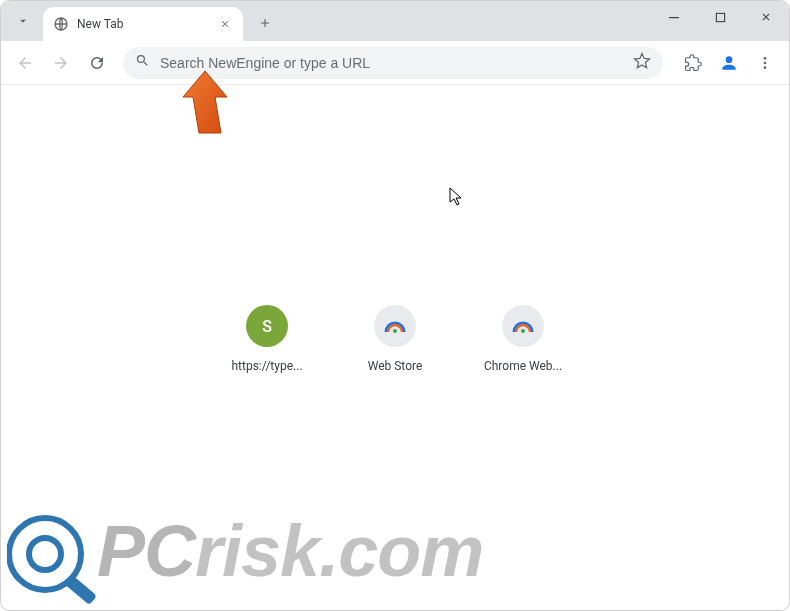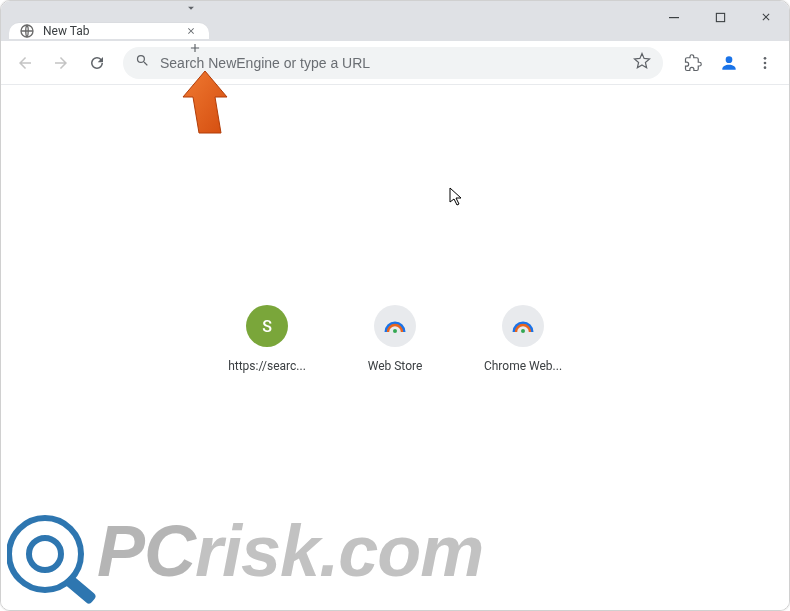--- a/index.html
+++ b/index.html
@@ -27,21 +27,20 @@
     display: flex;
     align-items: flex-end;
     padding-left: 8px;
     position: relative;
   }
   .titlebar-left {
     display: flex;
     align-items: flex-end;
     height: 100%;
     gap: 2px;
-    flex-direction: column;
   }
   .search-tabs-btn {
     width: 28px;
     height: 28px;
     border-radius: 6px;
     display: flex;
     align-items: center;
     justify-content: center;
     margin-bottom: 6px;
     margin-right: 4px;
@@ -347,21 +346,21 @@
             <circle cx="12" cy="19" r="2" fill="#5f6368"></circle>
           </svg>
       </div>
     </div>
   </div>
 
   <div class="content">
     <div class="shortcuts">
       <div class="shortcut">
         <div class="shortcut-circle green">S</div>
-        <div class="shortcut-label">https://searc...</div>
+        <div class="shortcut-label">https://type...</div>
       </div>
       <div class="shortcut">
         <div class="shortcut-circle">
           <svg width="22" height="14" viewBox="0 0 22 12">
             <path d="M2 12a9 9 0 0118 0" fill="none" stroke="#1a73e8" stroke-width="3"></path>
             <path d="M4 12a7 7 0 0114 0" fill="none" stroke="#e8641e" stroke-width="2.4"></path>
             <circle cx="11" cy="11" r="2" fill="#34a853"></circle>
           </svg>
         </div>
         <div class="shortcut-label">Web Store</div>

